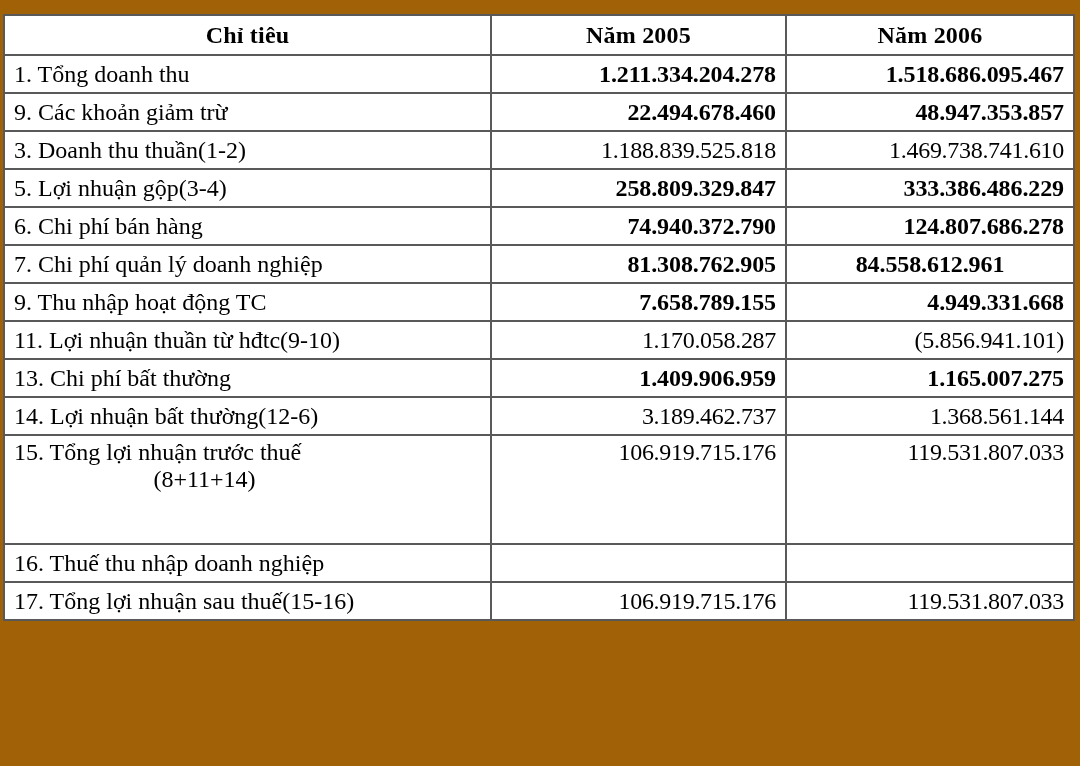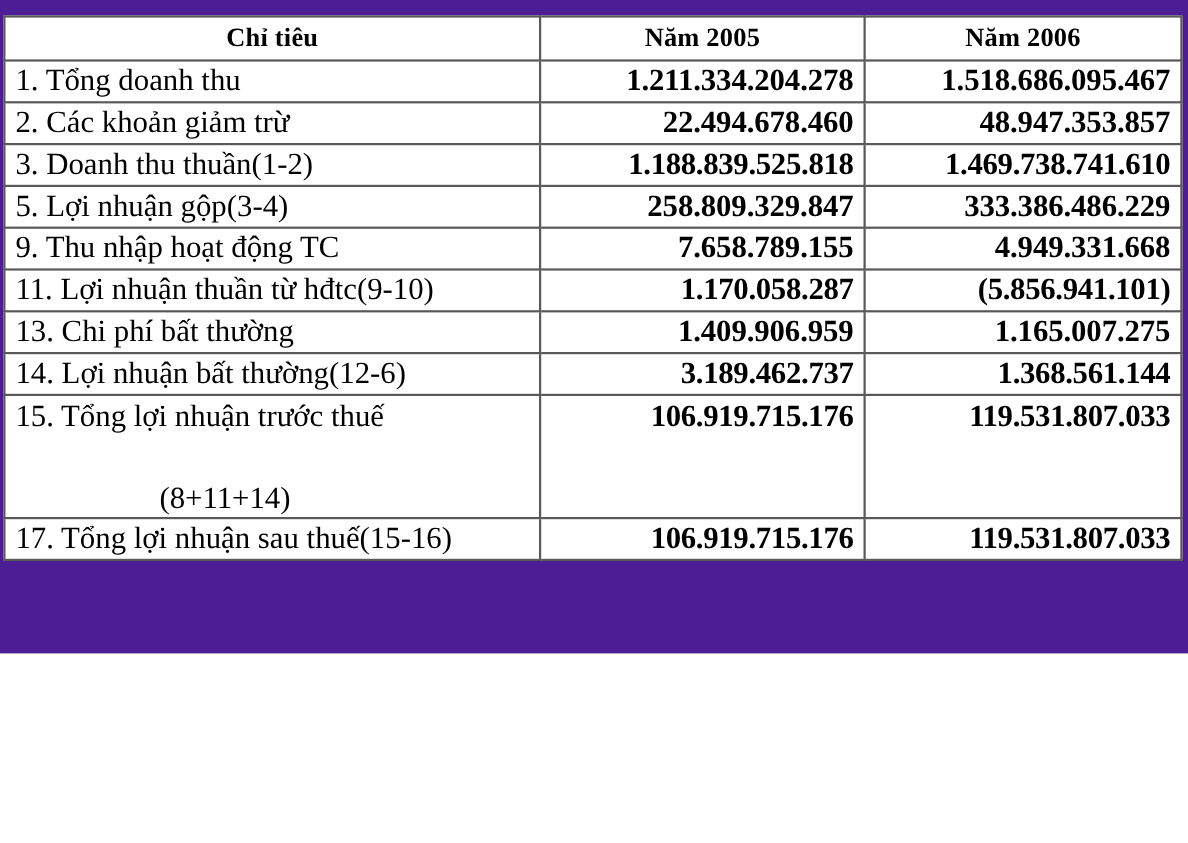--- a/index.html
+++ b/index.html
@@ -12,43 +12,43 @@
     width: 1080px;
     height: 766px;
     font-family: "Liberation Serif", "DejaVu Serif", serif;
     color: #000000;
     overflow: hidden;
   }
 
   .sheet {
     position: relative;
     width: 1080px;
-    height: 594px;
-    background: #4c1d95;
+    height: 766px;
+    background: #a16207;
   }
 
   table.fin-table {
     position: absolute;
     left: 3px;
     top: 14px;
     width: 1070px;
     border-collapse: collapse;
     table-layout: fixed;
     background: #ffffff;
   }
 
   table.fin-table col.c-label  { width: 487px; }
   table.fin-table col.c-y2005  { width: 295px; }
   table.fin-table col.c-y2006  { width: 288px; }
 
   table.fin-table th,
   table.fin-table td {
     border: 2px solid #595959;
     padding: 0 9px;
-    font-size: 28px;
+    font-size: 24px;
     line-height: 1.12;
     vertical-align: middle;
     white-space: nowrap;
     background: #ffffff;
   }
 
   
   table.fin-table thead th {
     font-weight: bold;
     text-align: center;
@@ -65,21 +65,21 @@
   }
 
   
   td.num {
     text-align: right;
     font-weight: bold;
     height: 36px;
     letter-spacing: -0.1px;
   }
   td.num.bold {
-    font-weight: bold;
+    font-weight: normal;
     letter-spacing: -0.3px;
   }
   td.num.center {
     text-align: center;
   }
   td.num.empty {
     color: transparent;
   }
 
   
@@ -93,21 +93,20 @@
   tr.tall td.num {
     padding-top: 3px;
   }
   .label-main {
     display: block;
     text-align: left;
   }
   .label-sub {
     display: block;
     text-align: center;
-    margin-top: 44px;
     padding-right: 86px;
   }
 </style>
 </head>
 <body>
 
 <div class="sheet">
 
   <table class="fin-table">
     <colgroup>
@@ -126,39 +125,49 @@
 
     <tbody>
 
       <tr>
         <td class="label">1. Tổng doanh thu</td>
         <td class="num">1.211.334.204.278</td>
         <td class="num">1.518.686.095.467</td>
       </tr>
 
       <tr>
-        <td class="label">2. Các khoản giảm trừ</td>
+        <td class="label">9. Các khoản giảm trừ</td>
         <td class="num">22.494.678.460</td>
         <td class="num">48.947.353.857</td>
       </tr>
 
       <tr>
         <td class="label">3. Doanh thu thuần(1-2)</td>
         <td class="num bold">1.188.839.525.818</td>
         <td class="num bold">1.469.738.741.610</td>
       </tr>
 
 
       <tr>
         <td class="label">5. Lợi nhuận gộp(3-4)</td>
         <td class="num">258.809.329.847</td>
         <td class="num">333.386.486.229</td>
       </tr>
 
-
+      <tr>
+        <td class="label">6. Chi phí bán hàng</td>
+        <td class="num">74.940.372.790</td>
+        <td class="num">124.807.686.278</td>
+      </tr>
+
+      <tr>
+        <td class="label">7. Chi phí quản lý doanh nghiệp</td>
+        <td class="num">81.308.762.905</td>
+        <td class="num center">84.558.612.961</td>
+      </tr>
 
 
       <tr>
         <td class="label">9. Thu nhập hoạt động TC</td>
         <td class="num">7.658.789.155</td>
         <td class="num">4.949.331.668</td>
       </tr>
 
 
       <tr>
@@ -182,20 +191,25 @@
 
       <tr class="tall">
         <td class="label">
           <span class="label-main">15. Tổng lợi nhuận trước thuế</span>
           <span class="label-sub">(8+11+14)</span>
         </td>
         <td class="num bold">106.919.715.176</td>
         <td class="num bold">119.531.807.033</td>
       </tr>
 
+      <tr>
+        <td class="label">16. Thuế thu nhập doanh nghiệp</td>
+        <td class="num empty"></td>
+        <td class="num empty"></td>
+      </tr>
 
       <tr>
         <td class="label">17. Tổng lợi nhuận sau thuế(15-16)</td>
         <td class="num bold">106.919.715.176</td>
         <td class="num bold">119.531.807.033</td>
       </tr>
 
     </tbody>
   </table>
 

